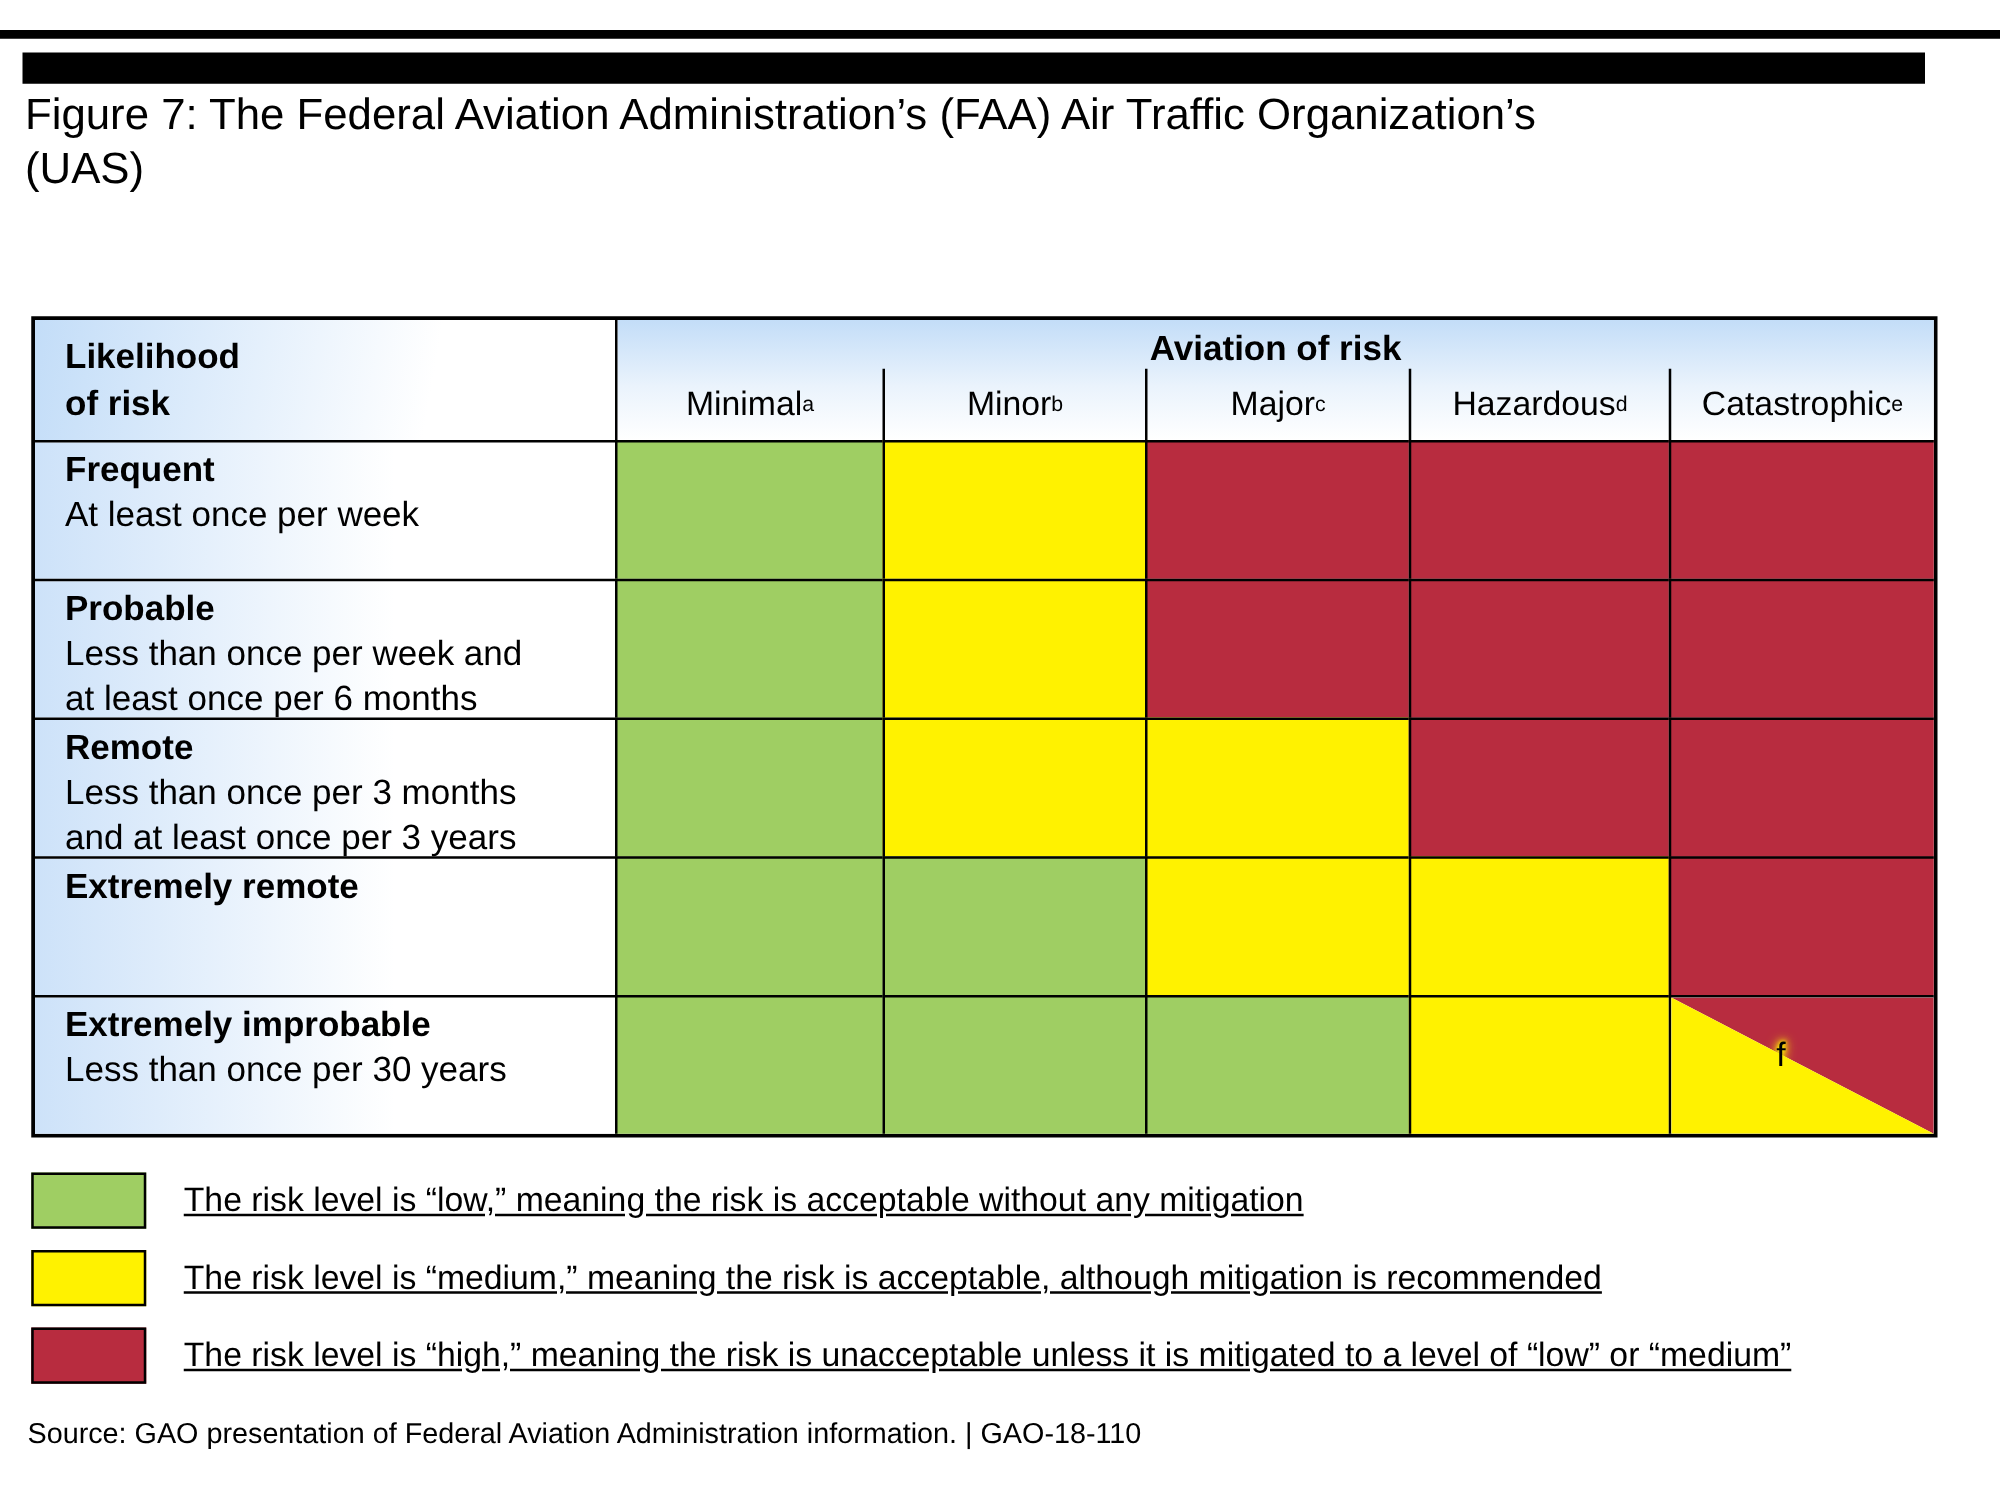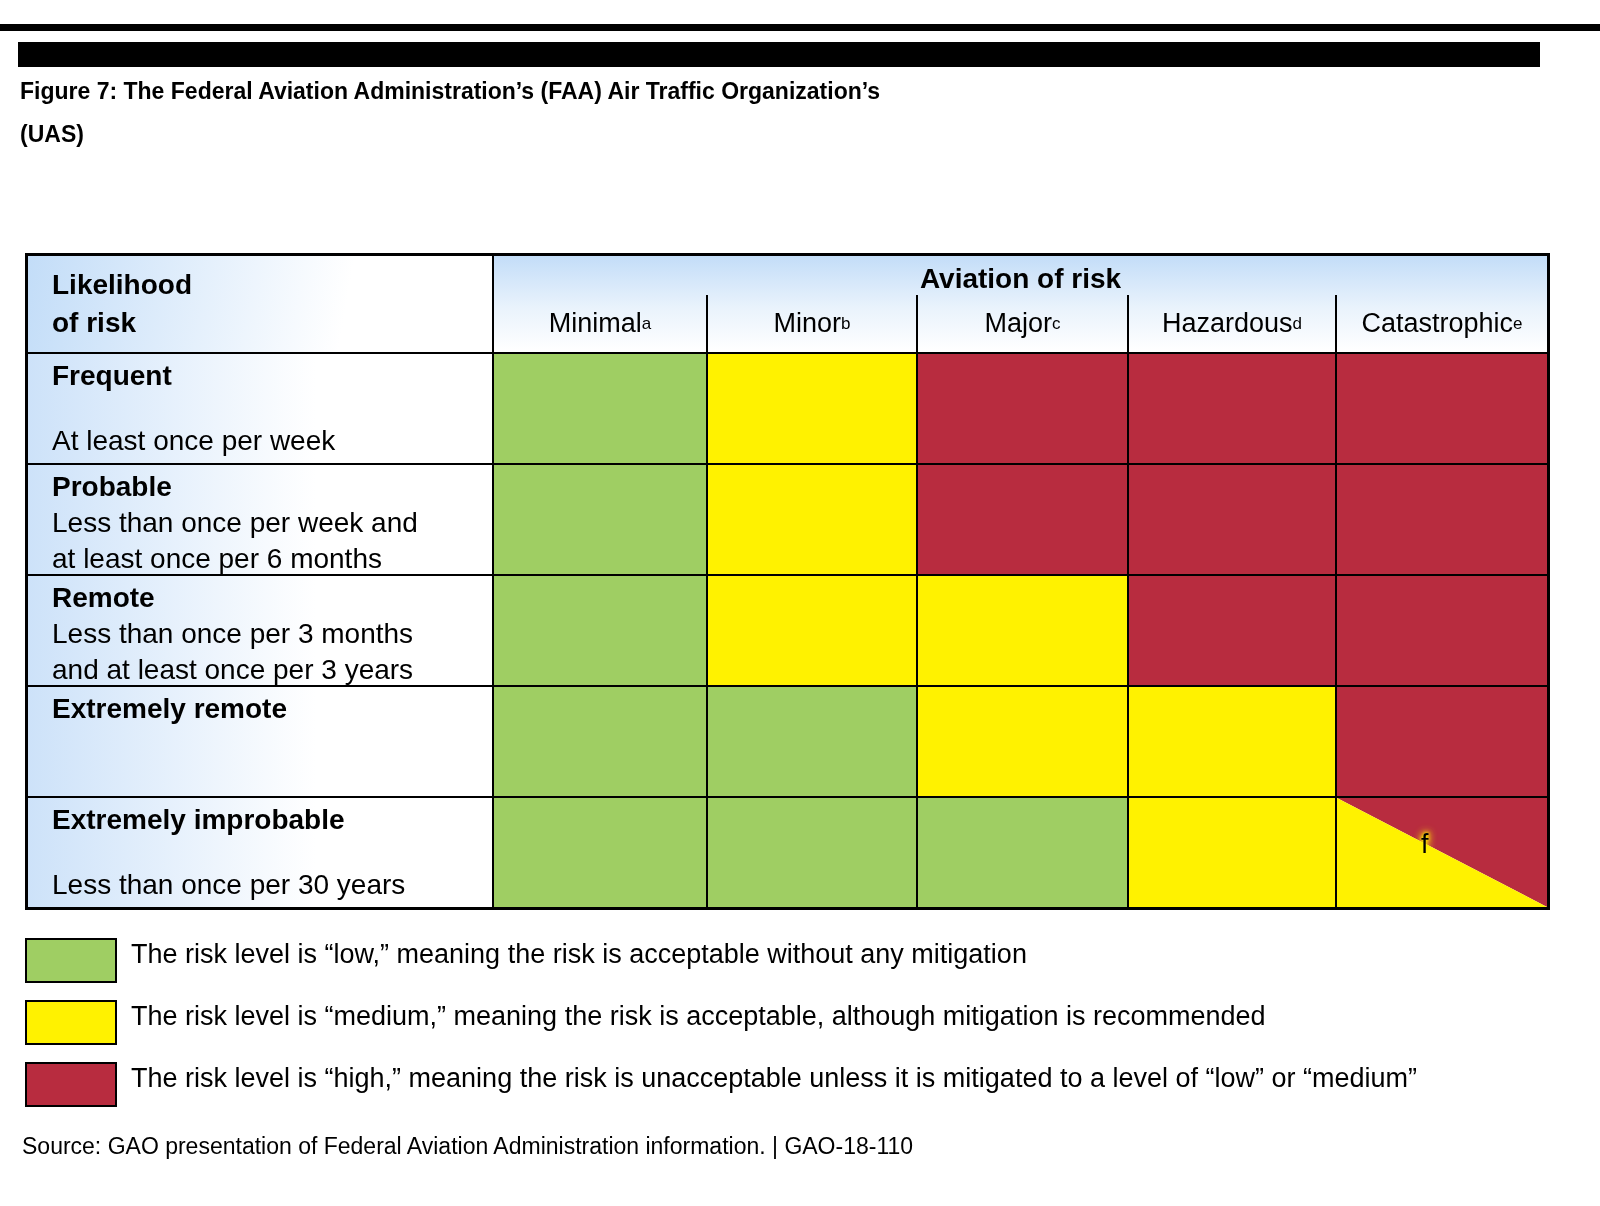--- a/index.html
+++ b/index.html
@@ -8,21 +8,21 @@
     background:#ffffff;
     position:relative;
     overflow:hidden;
     font-family:"Liberation Sans", sans-serif;
     color:#000;
   }
   .top-rule { position:absolute; left:0; top:24px; width:1600px; height:7px; background:#000; }
   .title-bar { position:absolute; left:18px; top:42px; width:1522px; height:25px; background:#000; }
   .figure-title {
     position:absolute; left:20px; top:70px; width:1540px;
-    font-size:23px; font-weight:bold; line-height:43px;
+    font-size:35px; font-weight:normal; line-height:43px;
   }
   .figure-title div { white-space:nowrap; }
 
   
   .risk-table {
     position:absolute; left:25px; top:253px; width:1525px;
     display:grid;
     grid-template-columns:464px 214px 210px 211px 208px 212px;
     grid-template-rows:96px 111px 111px 111px 111px 111px;
     border:3px solid #000;
@@ -51,41 +51,41 @@
   }
   .sev-col {
     display:flex; align-items:center; justify-content:center;
     font-size:27px; box-sizing:border-box;
   }
   .sev-col + .sev-col { border-left:2px solid #000; }
   .sup { font-size:17px; vertical-align:super; line-height:0; }
 
   .lh-cell {
     border-top:2px solid #000; box-sizing:border-box;
-    display:flex; flex-direction:column; justify-content:space-between;
+    display:flex; flex-direction:column; justify-content:flex-start;
     padding:4px 8px 4px 24px;
     background:linear-gradient(to right,#cde2f9 0%,#ffffff 62%);
   }
   .lh-name { font-weight:bold; font-size:28px; line-height:36px; }
   .lh-desc { font-size:28px; line-height:36px; white-space:pre-line; }
 
   .cell {
     border-top:2px solid #000; border-left:2px solid #000;
     box-sizing:border-box; position:relative;
   }
   .split-svg { position:absolute; left:0; top:0; width:100%; height:100%; display:block; }
   .split-note {
     position:absolute; left:40%; top:28%;
     font-size:27px; color:#000;
     text-shadow:0 0 3px #fff200, 0 0 5px #fff200, 0 0 8px #fff200, 0 0 10px #fff200;
   }
 
   
   .legend { position:absolute; left:25px; top:938px; display:flex; flex-direction:column; gap:17px; }
-  .legend-row { display:flex; gap:14px; }
+  .legend-row { display:flex; align-items:center; gap:30px;text-decoration:underline; }
   .swatch { width:92px; height:45px; border:2px solid #000; box-sizing:border-box; flex:none; }
   .legend-text { font-size:27px; line-height:33px; max-width:1290px; }
 
   .source-line { position:absolute; left:22px; top:1133px; font-size:23px; }
 </style>
 </head>
 <body>
 
 <div class="top-rule"></div>
 <div class="title-bar"></div>

